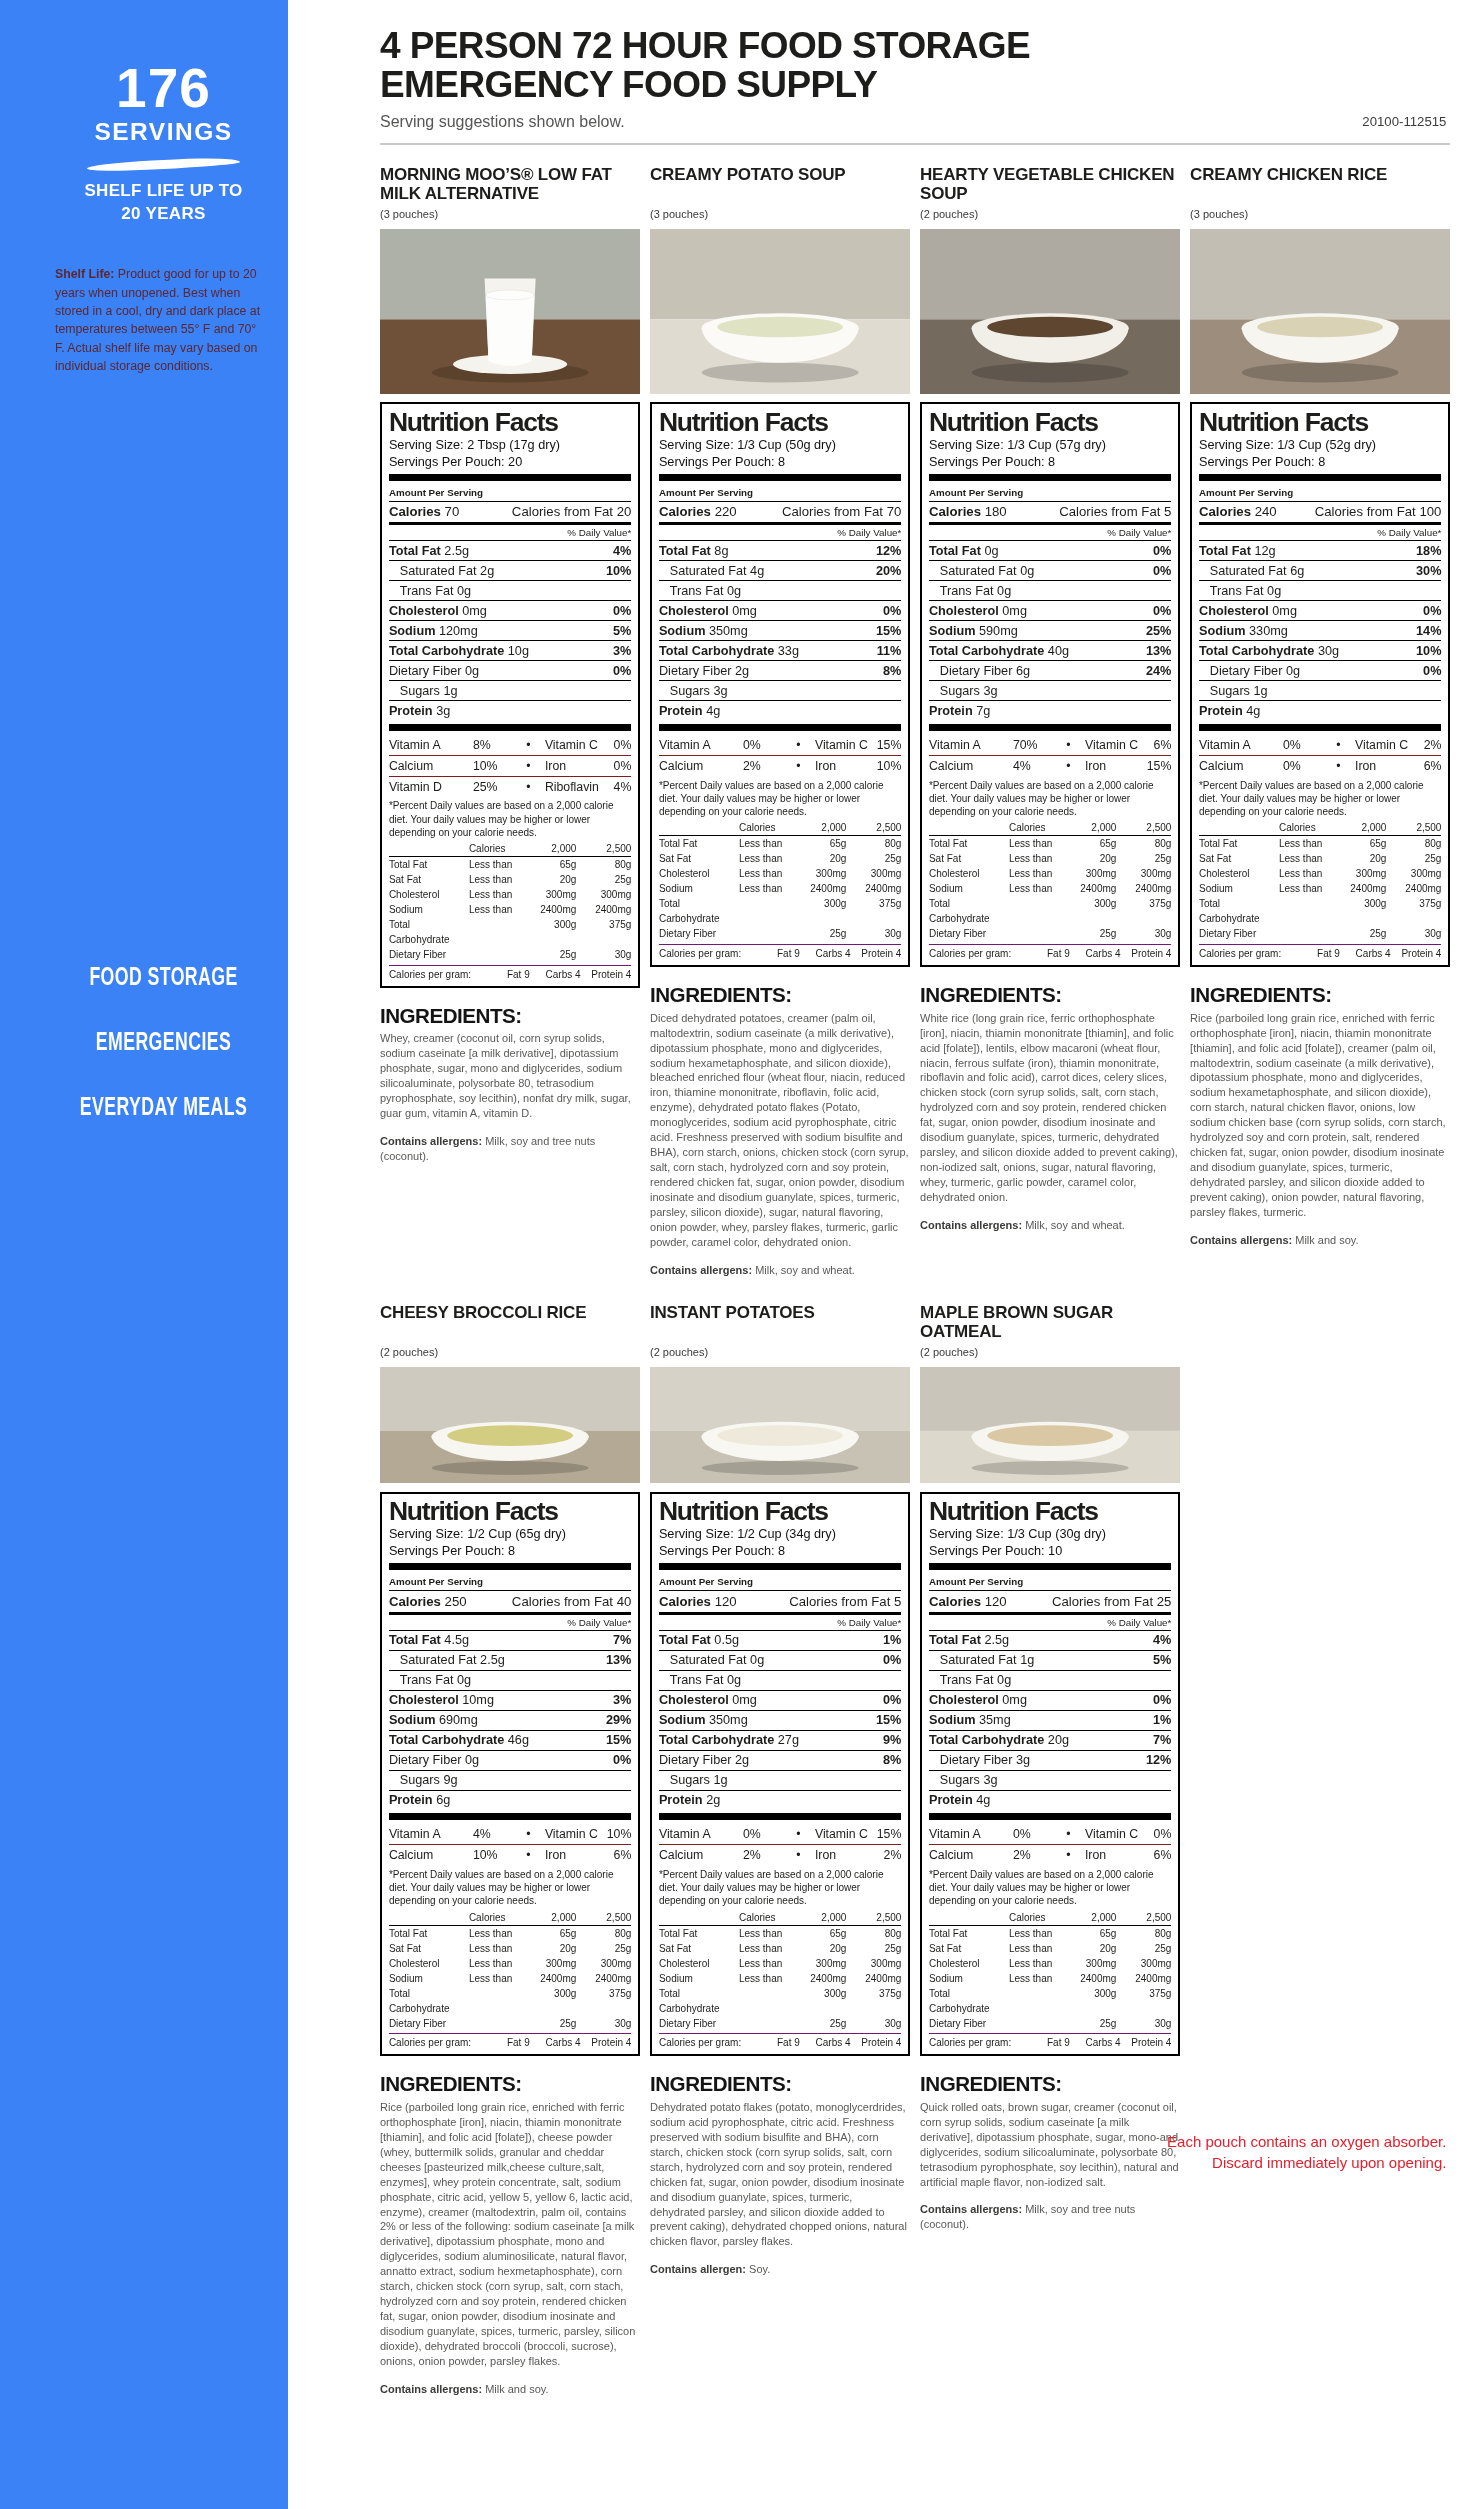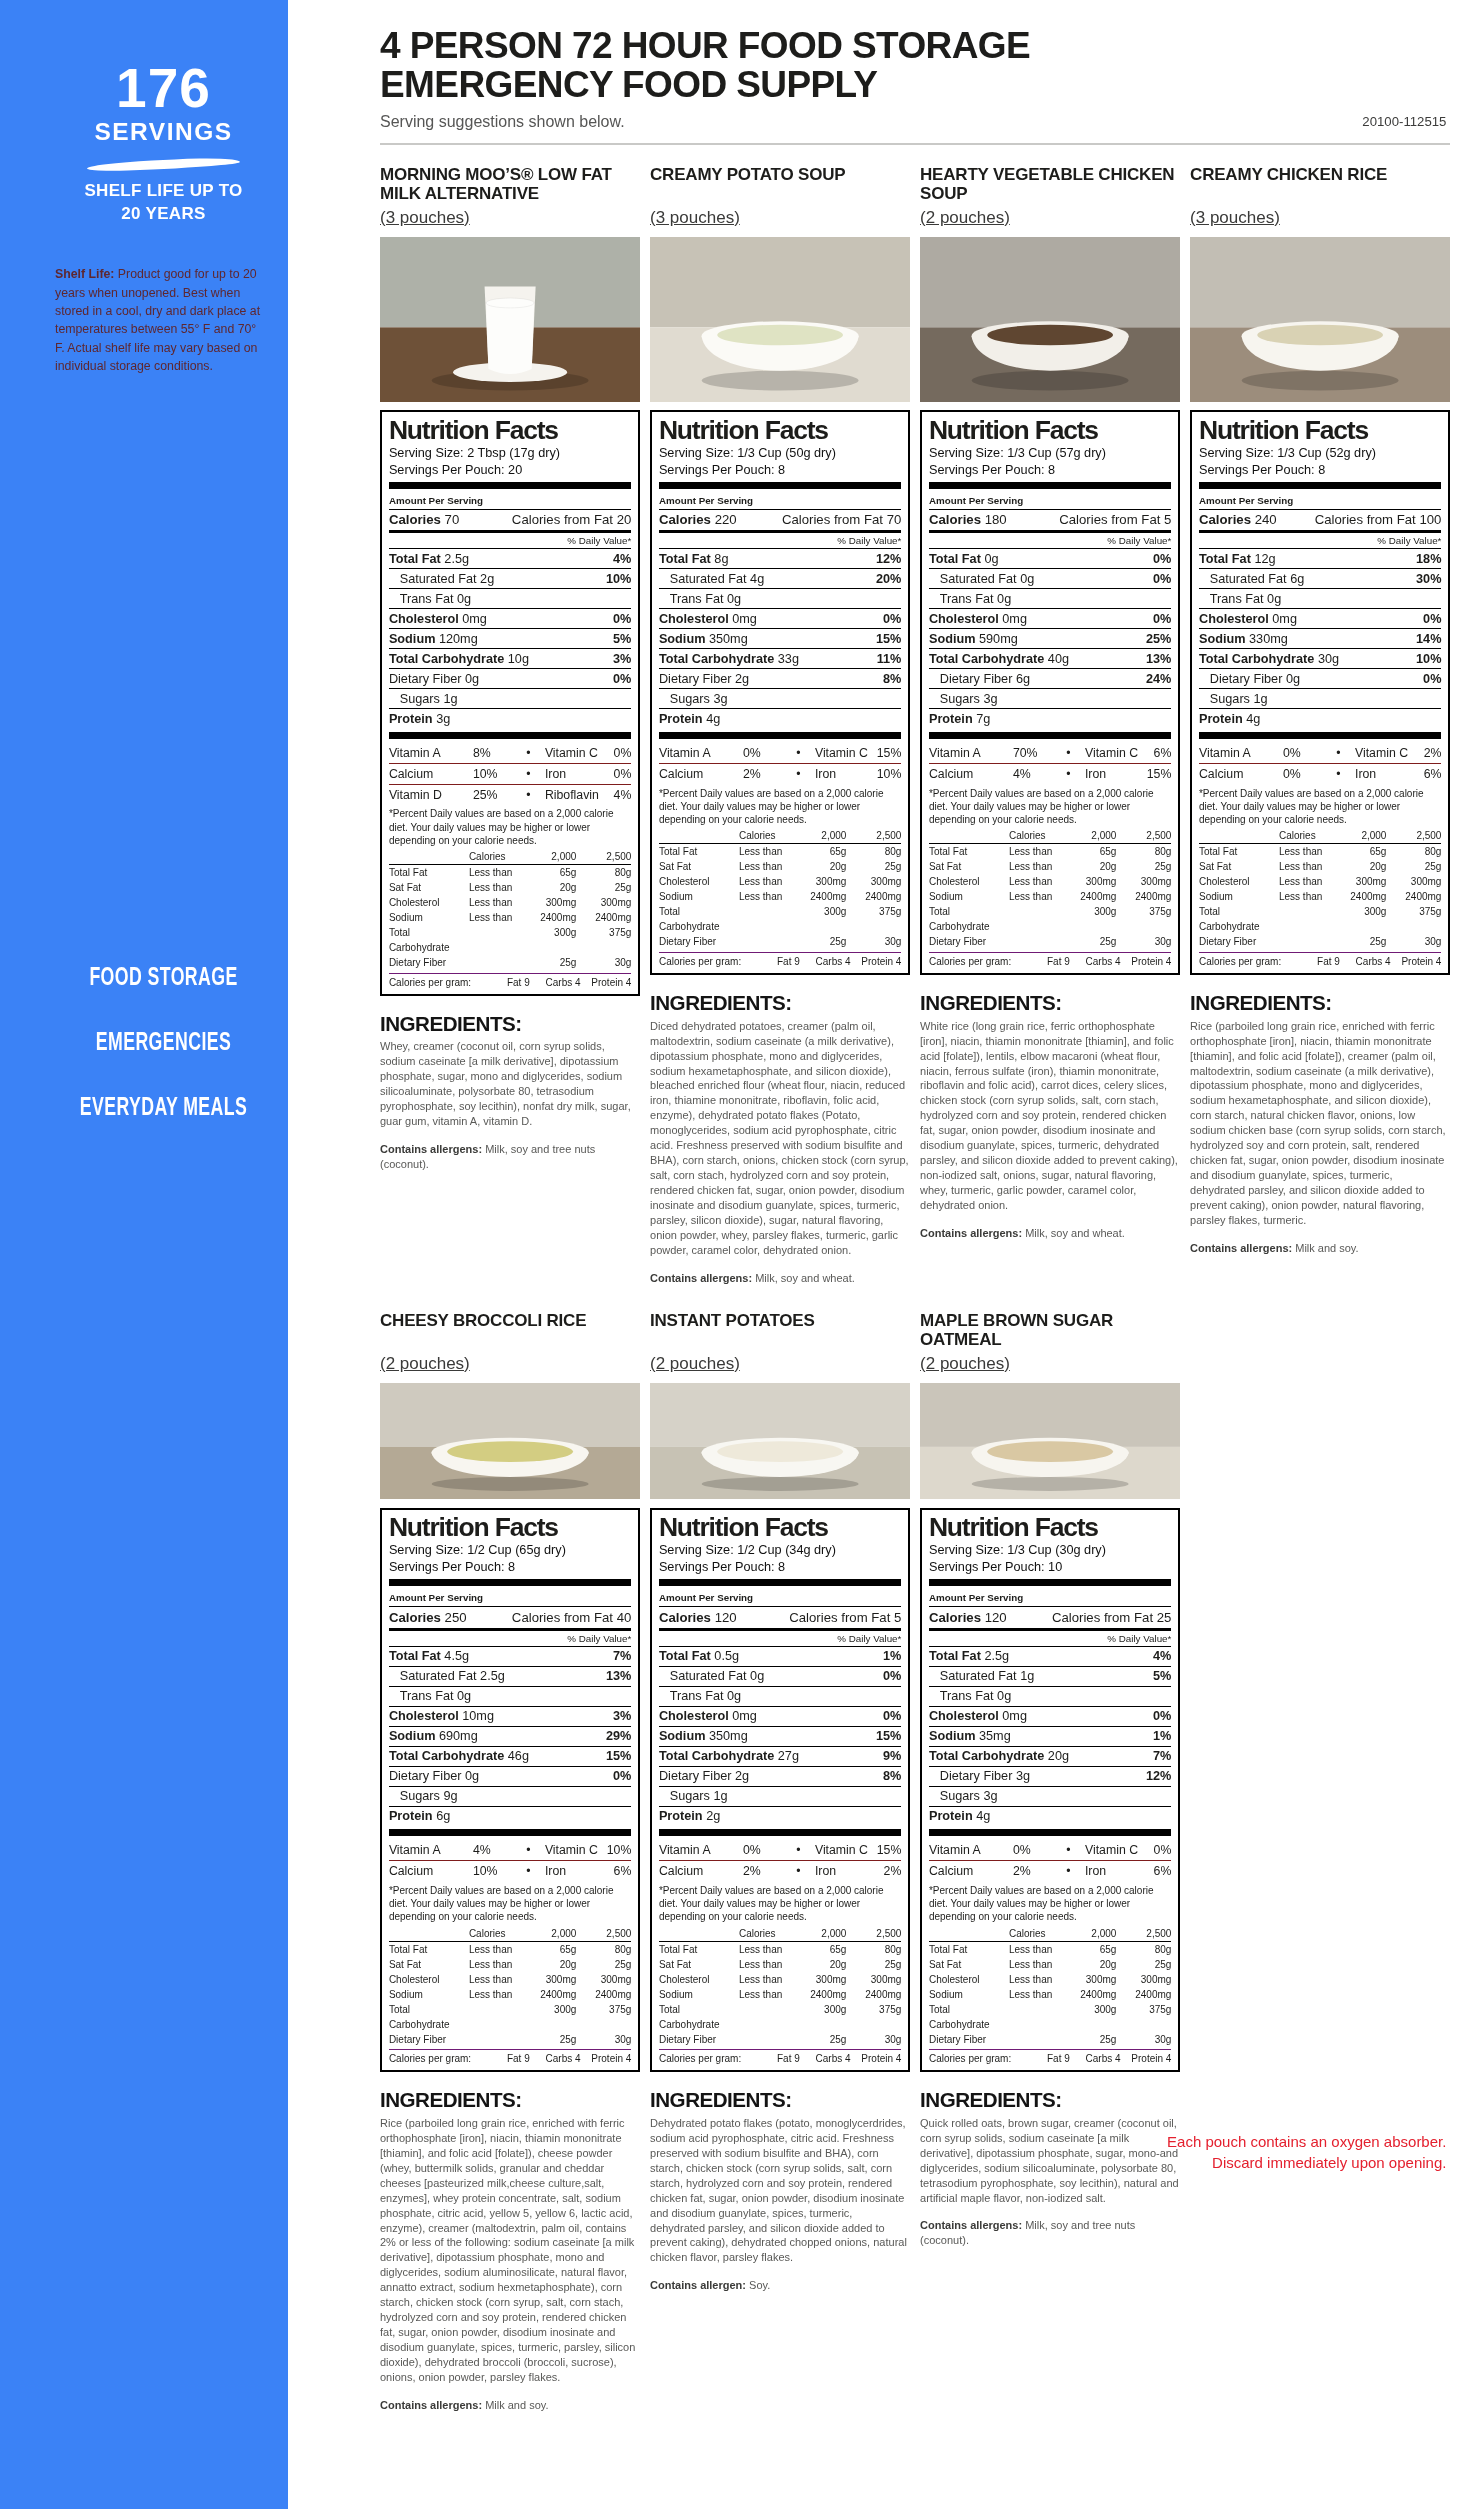--- a/index.html
+++ b/index.html
@@ -19,21 +19,21 @@
   
   main{margin-left:304px;height:2226px;box-sizing:border-box;padding:25.5px 13.7px 0 76px;position:relative;}
   h1{font-size:37px;line-height:1.07;font-weight:bold;letter-spacing:-0.6px;margin:0;color:#1d1d1b;}
   .code{position:absolute;top:114px;right:17.6px;font-size:13.2px;color:#3c3c3b;}
   .subtitle{margin-top:8.8px;font-size:16px;color:#565655;}
   .main-rule{border:none;border-top:2px solid #c9c9c7;margin:11.8px 0 0;}
   .products-row{display:grid;grid-template-columns:repeat(4,1fr);gap:9.8px;margin-top:19.6px;align-items:start;}
   #row2{margin-top:25.5px;}
   
   .product-name{font-size:17px;font-weight:bold;line-height:1.12;letter-spacing:-0.2px;margin:0;min-height:40px;}
-  .pouches{font-size:17px;color:#3a3a39;margin:2.9px 0 8.8px;text-decoration:underline;}
+  .pouches{font-size:11px;color:#3a3a39;margin:2.9px 0 8.8px;}
   .photo{height:165px;overflow:hidden;}
   #row2 .photo{height:116px;}
   .photo svg{display:block;}
   
   .nf{border:2px solid #000;padding:4.9px 6.9px 5.9px;margin-top:8.8px;background:#fff;}
   .nf-title{font-size:26.5px;font-weight:bold;letter-spacing:-1.2px;line-height:1.05;}
   .nf-serving{font-size:12.7px;color:#111;line-height:1.3;}
   .nf-bar{height:6.9px;background:#000;margin:3.9px 0;}
   .nf-aps{font-size:9.8px;font-weight:bold;border-bottom:1px solid #000;padding:2px 0 2.9px;}
   .nf-cal{display:flex;justify-content:space-between;font-size:13.2px;padding:2.9px 0;border-bottom:3.9px solid #000;}

